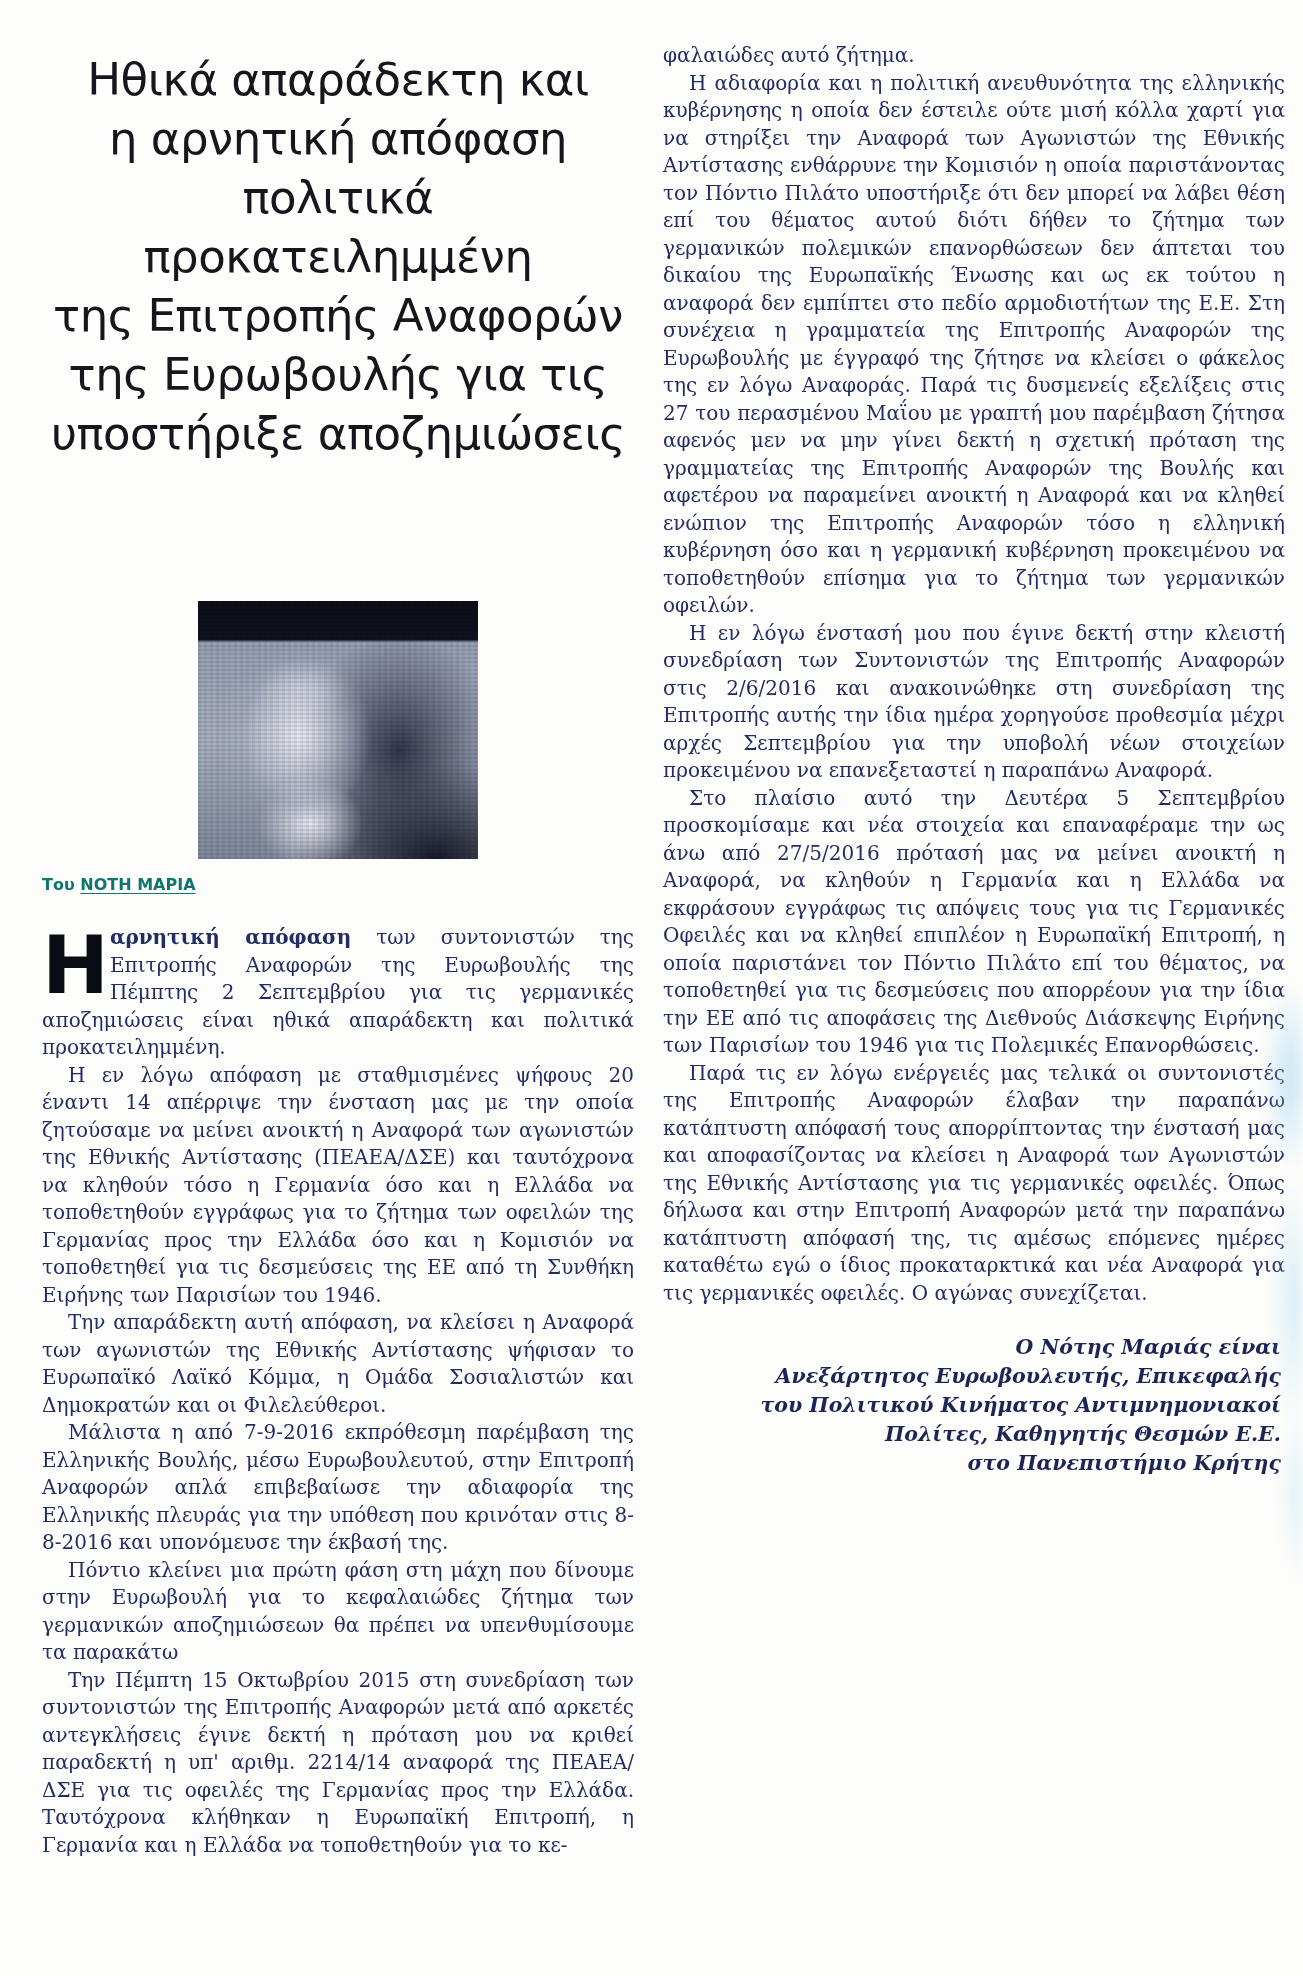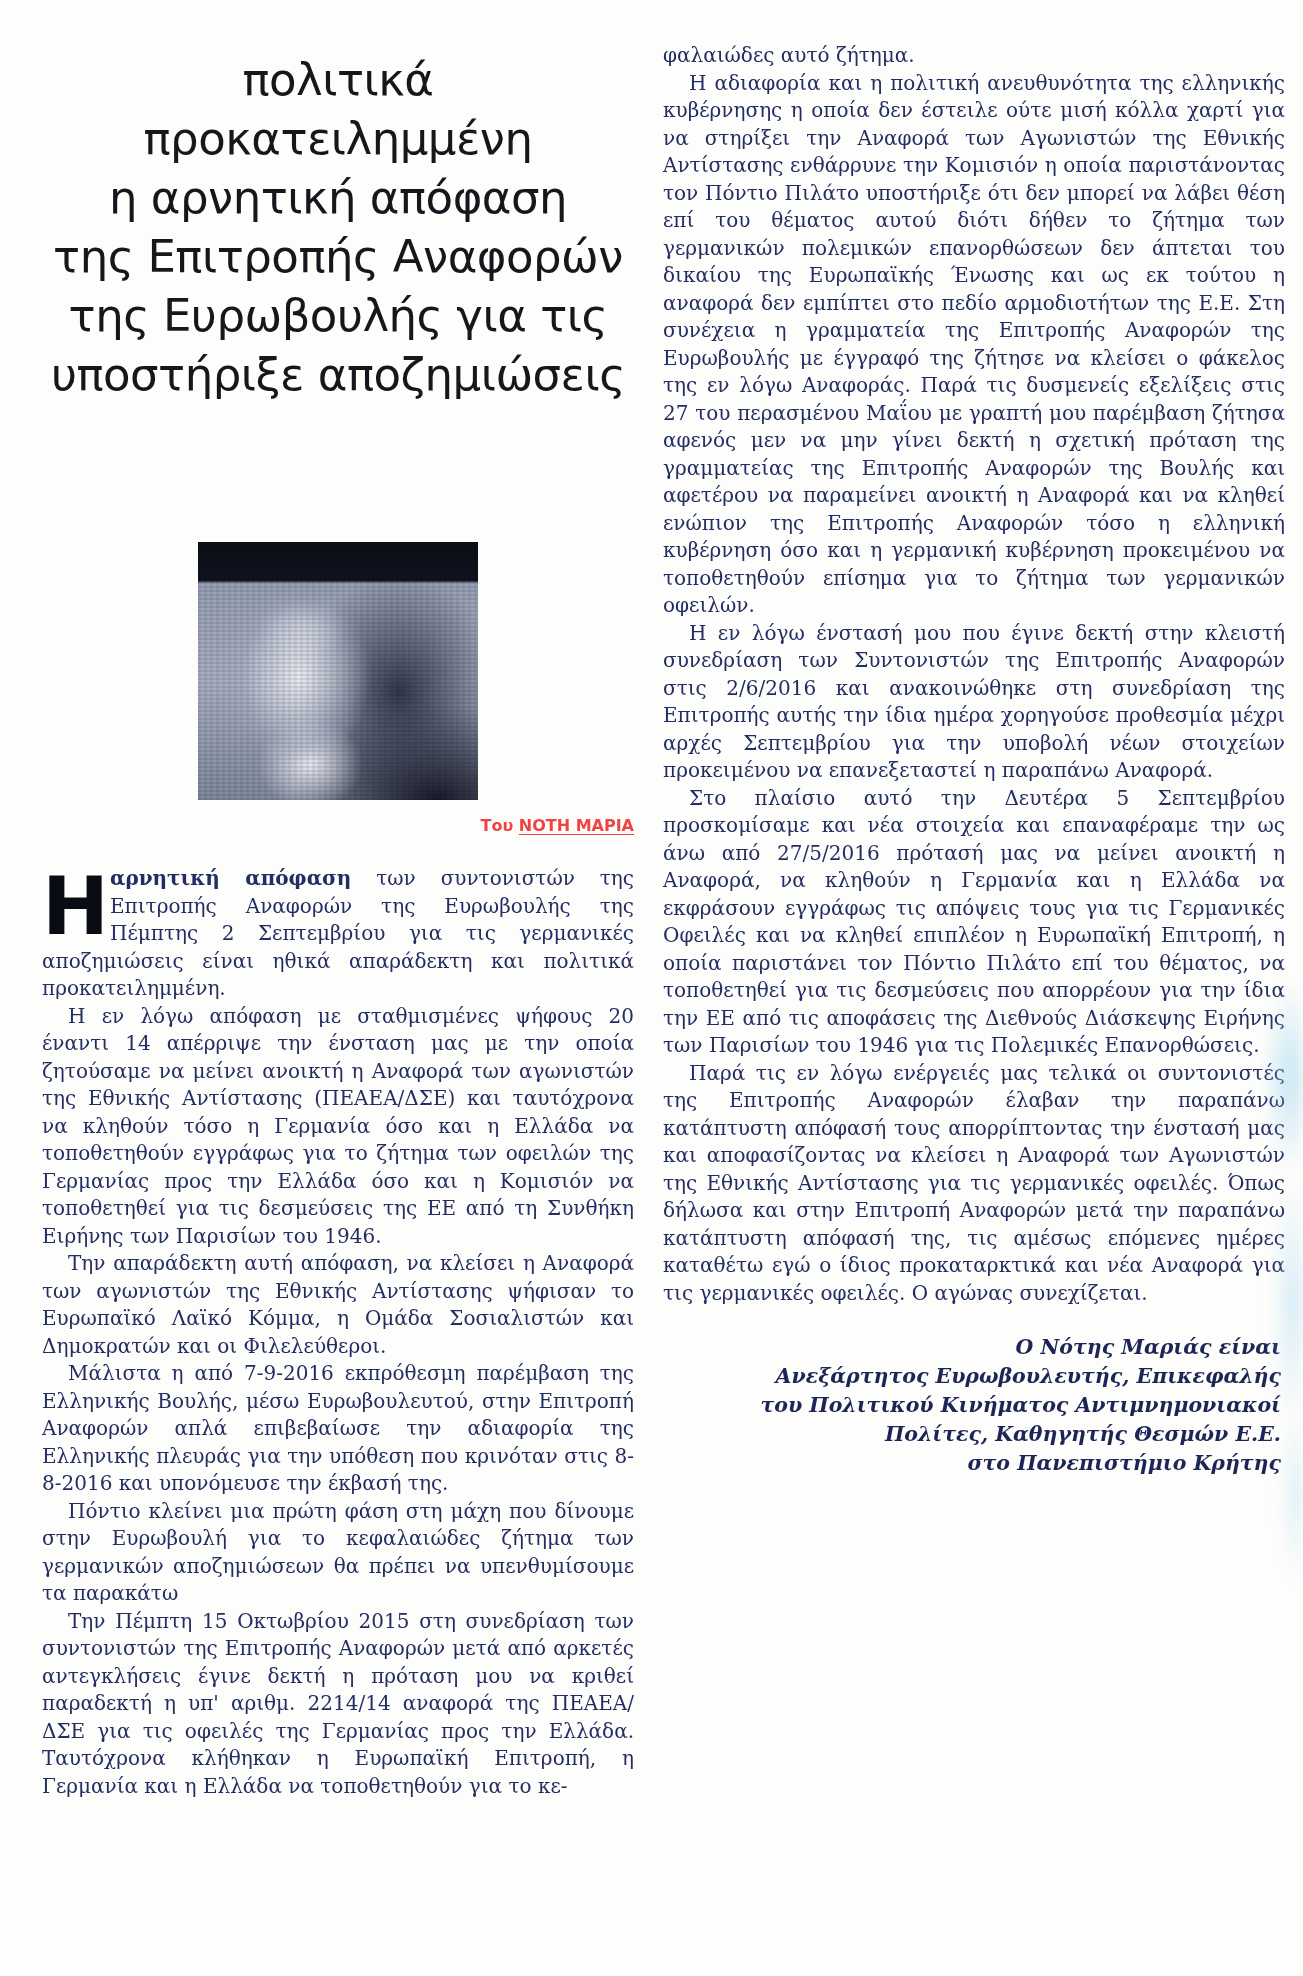--- a/index.html
+++ b/index.html
@@ -36,24 +36,24 @@
   }
   .photo .grain{
     position:absolute;inset:0;
     background:
       repeating-linear-gradient(0deg, rgba(20,26,60,0.10) 0 2px, rgba(255,255,255,0.06) 2px 4px),
       repeating-linear-gradient(90deg, rgba(20,26,60,0.07) 0 3px, rgba(255,255,255,0.04) 3px 6px);
     mix-blend-mode:multiply;
   }
   .byline{
     margin:16px 0 0 0;
-    text-align:right;
+    text-align:left;
     font-family:"DejaVu Sans", sans-serif;
     font-size:16px;font-weight:bold;
-    color:#ef4444;
+    color:#0f766e;
   }
   .byline .byline-name{text-decoration:underline;text-underline-offset:3px;}
   .body-text{
     margin-top:30px;
     font-size:20px;line-height:27.5px;
     text-align:justify;
     color:#242d63;
   }
   .para{margin:0;text-indent:26px;}
   .para.noindent{text-indent:0;}
@@ -94,22 +94,23 @@
   }
 </style>
 </head>
 <body>
 
 <div class="page">
 
   <div class="col-left">
 
     <h1 class="headline">
+        <div class="headline-line">Ηθικά απαράδεκτη και</div>
+        <div class="headline-line">η αρνητική απόφαση</div>
         <div class="headline-line">πολιτικά προκατειλημμένη</div>
-        <div class="headline-line">η αρνητική απόφαση</div>
         <div class="headline-line">της Επιτροπής Αναφορών</div>
         <div class="headline-line">της Ευρωβουλής για τις</div>
         <div class="headline-line">υποστήριξε αποζημιώσεις</div>
       </h1>
 
     <div class="photo">
       <div class="grain"></div>
     </div>
 
     <div class="byline">

